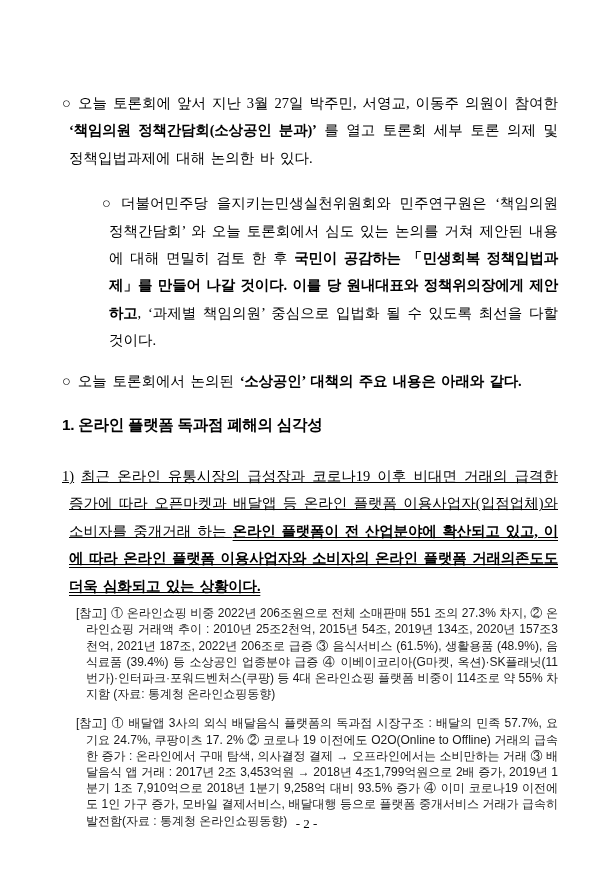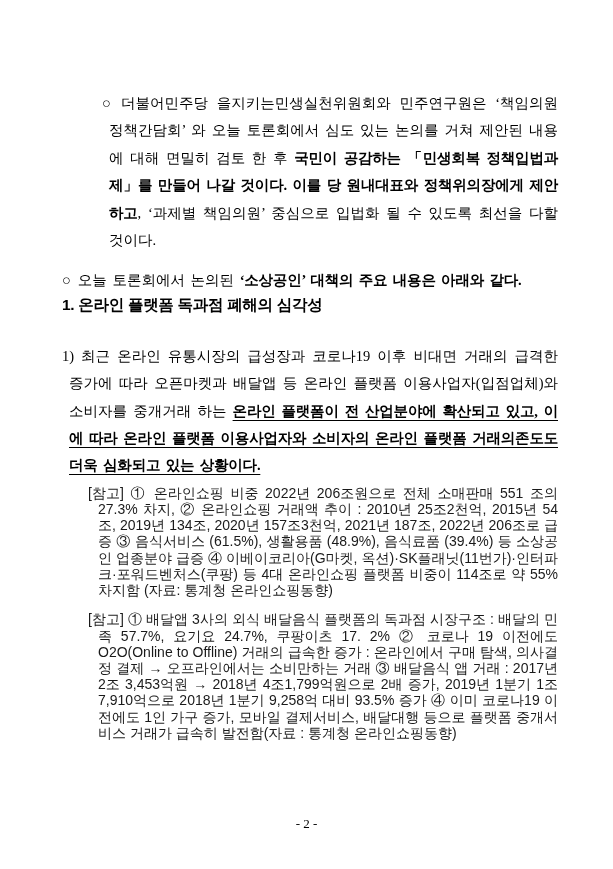--- a/index.html
+++ b/index.html
@@ -23,68 +23,70 @@
     line-height: 27.4px;
     text-align: justify;
     word-spacing: 2px;
     padding-left: 7px;
     text-indent: -7px;
     color: #000000;
   }
   .para .marker { margin-right: 7px; }
   .mb-para1 { margin-bottom: 18px; }
   .mb-para2 { margin-bottom: 13px; margin-left: 40px; }
-  .mb-para3 { }
+  .mb-para3 { margin-bottom: 20px; }
   .b { font-weight: 700; letter-spacing: -0.2px; }
   .bu {
     font-weight: 700;
     text-decoration: underline;
     text-underline-offset: 4px;
     letter-spacing: -0.2px;
   }
   .heading {
     font-family: Liberation Sans, sans-serif;
     font-size: 15.5px;
     font-weight: 700;
     line-height: 20px;
     margin-bottom: 28px;
     letter-spacing: -0.3px;
     color: #000000;
   }
   .item {
     margin-bottom: 5px;
+    text-decoration: underline;
   }
   
   .note {
     font-family: "Liberation Sans", sans-serif;
-    font-size: 14px;
+    font-size: 12px;
     line-height: 16.2px;
     text-align: justify;
     color: #1a1a1a;
-    margin-left: 26px;
+    margin-left: 14px;
     padding-left: 10px;
     text-indent: -10px;
   }
   .note .note-label { margin-right: 4px; }
   .mb-note1 { margin-bottom: 13px; }
   .footer {
     position: absolute;
     top: 816px; left: 0;
     width: 613px;
     text-align: center;
     font-size: 13px;
     font-family: "Liberation Serif", serif;
     color: #000000;
   }
 </style>
 </head>
 <body>
 
 <div class="page">
 
+  <p class="para mb-para1"><span class="marker">○</span><span>오늘 토론회에 앞서 지난 3월 27일 박주민, 서영교, 이동주 의원이 참여한 </span><span class="b">‘책임의원 정책간담회(소상공인 분과)’</span><span> 를 열고 토론회 세부 토론 의제 및 정책입법과제에 대해 논의한 바 있다.</span></p>
 
   <p class="para mb-para2"><span class="marker">○</span><span>더불어민주당 을지키는민생실천위원회와 민주연구원은 ‘책임의원 정책간담회’ 와 오늘 토론회에서 심도 있는 논의를 거쳐 제안된 내용에 대해 면밀히 검토 한 후 </span><span class="b">국민이 공감하는 「민생회복 정책입법과제」를 만들어 나갈 것이다. 이를 당 원내대표와 정책위의장에게 제안하고</span><span>, ‘과제별 책임의원’ 중심으로 입법화 될 수 있도록 최선을 다할 것이다.</span></p>
 
   <p class="para mb-para3"><span class="marker">○</span><span>오늘 토론회에서 논의된  </span><span class="b">‘소상공인’ 대책의 주요 내용은 아래와 같다.</span></p>
 
   <h2 class="heading">1. 온라인 플랫폼 독과점 폐해의 심각성</h2>
 
   <p class="para item"><span class="marker">1)</span><span>최근 온라인 유통시장의 급성장과 코로나19 이후 비대면 거래의 급격한 증가에 따라 오픈마켓과 배달앱 등 온라인 플랫폼 이용사업자(입점업체)와 소비자를 중개거래 하는 </span><span class="bu">온라인 플랫폼이 전 산업분야에 확산되고 있고, 이에 따라 온라인 플랫폼 이용사업자와 소비자의 온라인 플랫폼 거래의존도도 더욱 심화되고 있는 상황이다.</span></p>
 
   <p class="note mb-note1"><span class="note-label">[참고]</span><span>① 온라인쇼핑 비중 2022년 206조원으로 전체 소매판매 551 조의 27.3% 차지, ② 온라인쇼핑 거래액 추이 : 2010년 25조2천억, 2015년 54조, 2019년 134조, 2020년 157조3천억, 2021년 187조, 2022년 206조로 급증 ③ 음식서비스 (61.5%), 생활용품 (48.9%), 음식료품 (39.4%) 등 소상공인 업종분야 급증 ④ 이베이코리아(G마켓, 옥션)·SK플래닛(11번가)·인터파크·포워드벤처스(쿠팡) 등 4대 온라인쇼핑 플랫폼 비중이 114조로 약 55% 차지함 (자료: 통계청 온라인쇼핑동향)</span></p>

